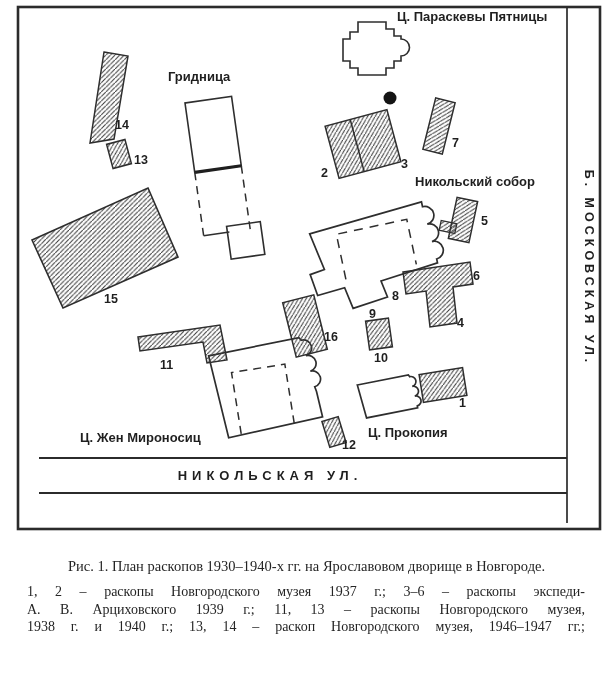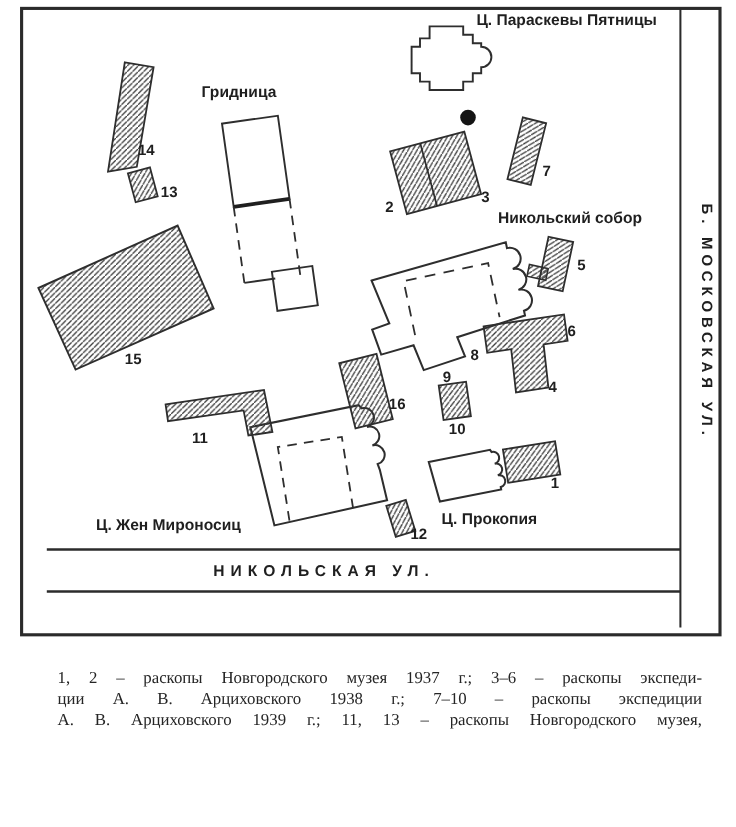--- a/index.html
+++ b/index.html
@@ -4,21 +4,21 @@
 <style>
   html,body{margin:0;padding:0;background:#fff;width:613px;}
   body{font-family:"Liberation Sans",sans-serif;color:#1c1c1c;}
   .figure{width:613px;height:689px;position:relative;background:#fff;overflow:hidden;}
   svg text{fill:#1f1f1f;}
   .bl{font:bold 13px "Liberation Sans",sans-serif;}
   .nm{font:bold 12.5px "Liberation Sans",sans-serif;}
   .street{font:bold 13px "Liberation Sans",sans-serif;letter-spacing:5px;}
   .street-v{font:bold 12.5px "Liberation Sans",sans-serif;letter-spacing:4px;}
   .caption{font:14.5px "Liberation Serif",serif;text-align:center;margin:10px 4px 0 4px;color:#252525;}
-  .legend{margin:8px 28px 0 48px;font:14px "Liberation Serif",serif;line-height:17.5px;color:#252525;}
+  .legend{margin:8px 28px 0 27px;font:14px "Liberation Serif",serif;line-height:17.5px;color:#252525;}
   .legend .line{text-align:justify;text-align-last:justify;}
   .legend .line.last{text-align-last:left;}
 </style>
 </head>
 <body>
 
 <div class="figure">
 
   <svg width="613" height="544" viewBox="0 0 613 544">
     <defs>
@@ -113,20 +113,21 @@
     <text class="bl" x="397" y="21">Ц. Параскевы Пятницы</text>
     <text class="bl" x="168" y="81">Гридница</text>
     <text class="bl" x="415" y="186">Никольский собор</text>
     <text class="bl" x="80" y="442">Ц. Жен Мироносиц</text>
     <text class="bl" x="368" y="437">Ц. Прокопия</text>
 
     <text class="street" x="270" y="480" text-anchor="middle">НИКОЛЬСКАЯ УЛ.</text>
     <text class="street-v" x="585" y="268" text-anchor="middle" transform="rotate(90 585 268)">Б. МОСКОВСКАЯ УЛ.</text>
   </svg>
 
+  <div class="caption">Рис. 1. План раскопов 1930–1940-х гг. на Ярославовом дворище в Новгороде.</div>
 
   <div class="legend">
     <div class="line">1, 2 – раскопы Новгородского музея 1937 г.; 3–6 – раскопы экспеди-</div>
-    <div class="line">ции А. В. Арциховского 1938 г.; 7–10 – раскопы экспедиции</div>
     <div class="line">А. В. Арциховского 1939 г.; 11, 13 – раскопы Новгородского музея,</div>
+    <div class="line">1938 г. и 1940 г.; 13, 14 – раскоп Новгородского музея, 1946–1947 гг.;</div>
   </div>
 
 </div>
 
 </body></html>

